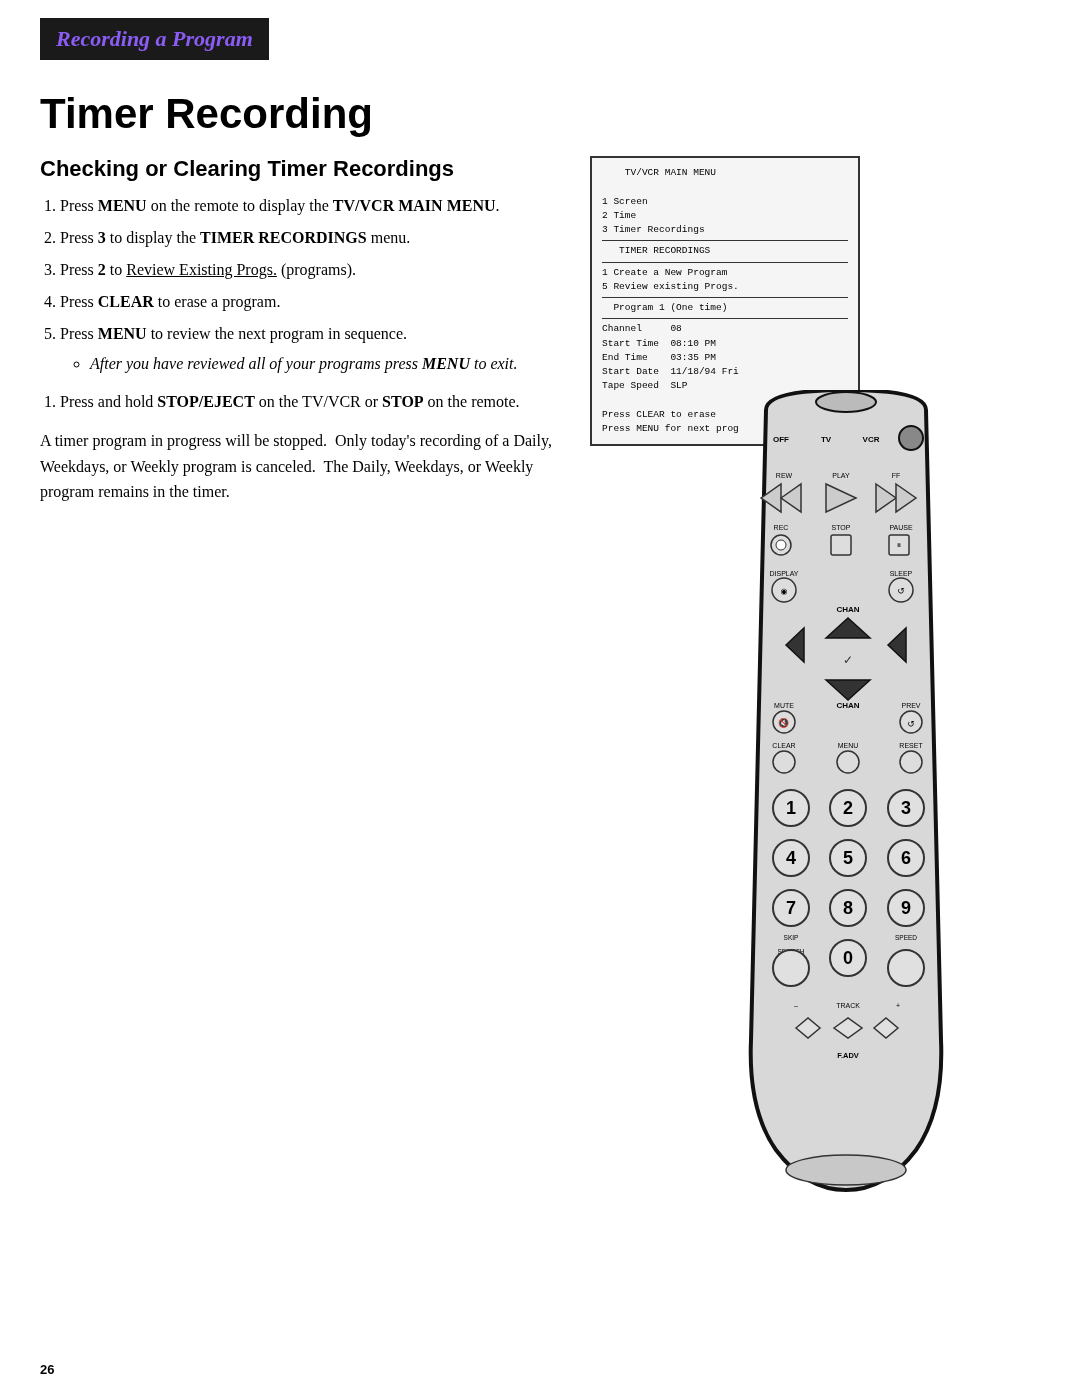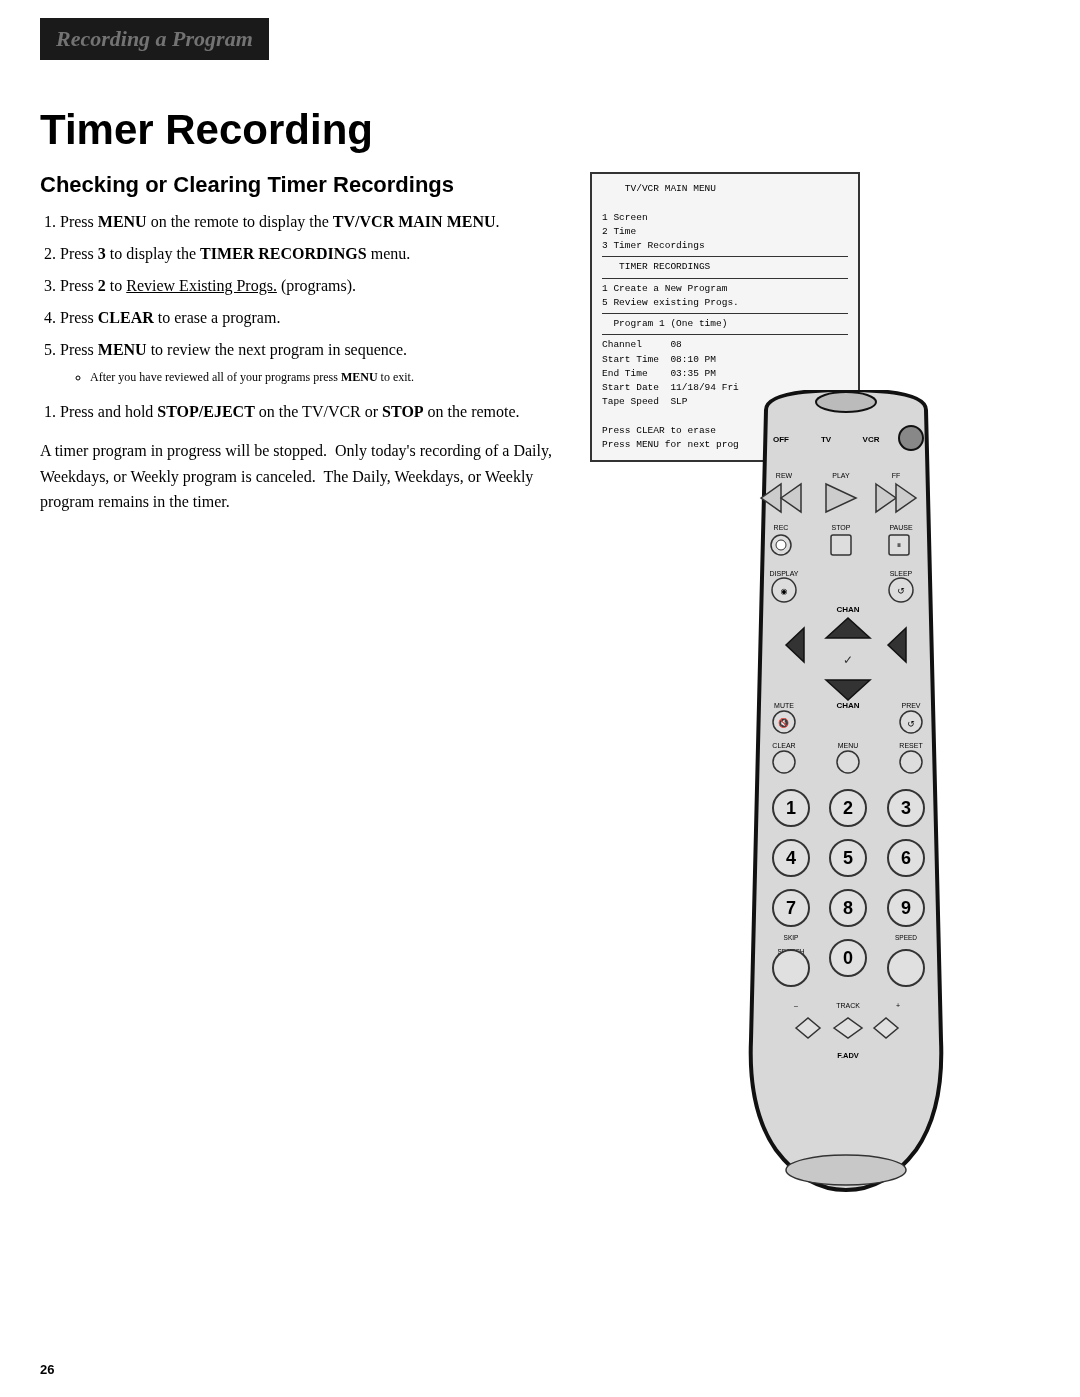--- a/index.html
+++ b/index.html
@@ -13,37 +13,37 @@
     }
 
     
     .header-bar {
       background: #1a1a1a;
       padding: 8px 16px;
       display: inline-block;
       margin: 18px 0 0 40px;
     }
     .header-bar span {
-      color: #737373;
+      color: #8b5cf6;
       font-style: italic;
       font-weight: bold;
       font-size: 22px;
     }
 
     
     .content {
       padding: 20px 40px 40px 40px;
     }
 
     .page-title {
       font-size: 42px;
       font-weight: bold;
       font-family: Arial, Helvetica, sans-serif;
       margin-bottom: 18px;
-      margin-top: 26px;
+      margin-top: 10px;
     }
 
     .section-title {
       font-size: 22px;
       font-weight: bold;
       font-family: Arial, Helvetica, sans-serif;
       margin-bottom: 12px;
     }
 
     .two-col {
@@ -71,22 +71,23 @@
     ol li {
       font-size: 16px;
       margin-bottom: 8px;
       line-height: 1.5;
     }
     ul {
       margin-left: 30px;
       margin-top: 6px;
     }
     ul li {
-      font-size: 12px;
+      font-size: 16px;
       line-height: 1.5;
+      font-style: italic;
     }
 
     p.body-text {
       font-size: 16px;
       line-height: 1.6;
       margin-bottom: 2px;
     }
 
     
     .tv-screen {

